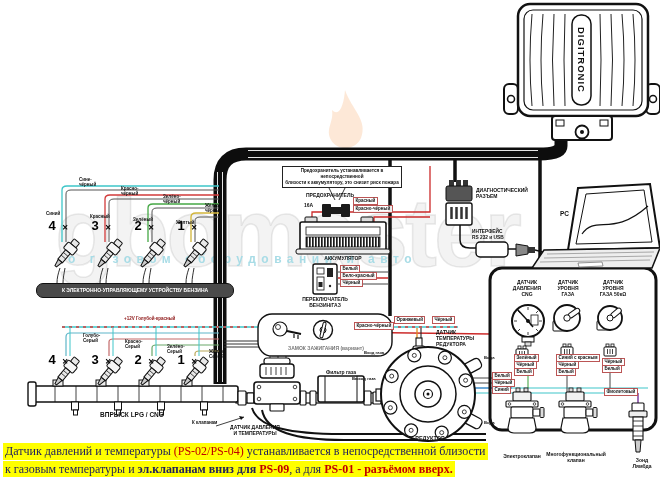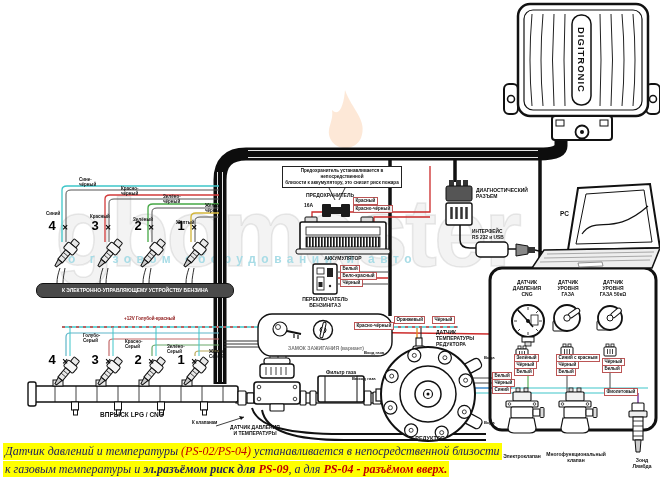--- a/index.html
+++ b/index.html
@@ -23,21 +23,21 @@
              font-weight:bold;font-size:9.5px;letter-spacing:1px;color:#111;
              display:flex;align-items:center;justify-content:center;}
   .note{position:absolute;left:282px;top:166px;width:118px;z-index:3;border:1px solid #222;
         background:#fff;font-weight:bold;font-size:4.6px;line-height:1.3;color:#111;
         text-align:center;padding:1px 0;}
   .banner-dark{position:absolute;left:36px;top:283px;width:196px;height:13px;z-index:3;
                background:#4a4a4a;border:1px solid #111;border-radius:7px;color:#fff;
                font-weight:bold;font-size:5px;line-height:12px;text-align:center;white-space:nowrap;}
   .footer{position:absolute;left:3px;top:443px;z-index:4;
           font-family:"Liberation Serif",serif;font-size:12px;line-height:16.5px;color:#21215c;}
-  .footer .hl{background:#ffff00;padding:0 2px;display:inline-block;margin-bottom:1px;font-style:italic;}
+  .footer .hl{background:#ffff00;padding:0 2px;display:inline-block;margin-bottom:1px;}
   .red{color:#c00000;}
   .b{font-weight:bold;}
   .wm-main{position:absolute;left:55px;top:178px;z-index:0;font-weight:bold;font-size:96px;
            letter-spacing:-3px;color:rgba(170,170,170,0.14);
            -webkit-text-stroke:1.5px rgba(160,160,160,0.22);white-space:nowrap;}
   .wm-tag{position:absolute;left:68px;top:252px;z-index:0;font-weight:bold;font-size:12px;
           letter-spacing:5.5px;color:#a8dce6;white-space:nowrap;}
   .ign-label{color:#777;}
   .reddark{color:#8a1010;}
   svg{z-index:1;}
@@ -570,16 +570,16 @@
   <div class="co" style="left:604px;top:388px">Фиолетовый</div>
 
   <div class="cl" style="left:496px;top:453px;width:52px">Электроклапан</div>
   <div class="cl" style="left:542px;top:451px;width:68px">Многофункциональный</div>
   <div class="cl" style="left:542px;top:457px;width:68px">клапан</div>
   <div class="cl" style="left:626px;top:457px;width:32px">Зонд</div>
   <div class="cl" style="left:626px;top:463px;width:32px">Лямбда</div>
 
   <div class="footer">
     <div><span class="hl"><span>Датчик давлений и температуры </span><span class="red">(PS-02/PS-04)</span><span> устанавливается в непосредственной близости</span></span></div>
-    <div><span class="hl"><span>к газовым температуры  и </span><span class="b">эл.разъёмом риск для </span><span class="b red">PS-09</span><span>, а для </span><span class="b red">PS-04 - разъёмом вверх.</span></span></div>
+    <div><span class="hl"><span>к газовым температуры  и </span><span class="b">эл.клапанам вниз для </span><span class="b red">PS-09</span><span>, а для </span><span class="b red">PS-01 - разъёмом вверх.</span></span></div>
   </div>
 
 </div>
 
 </body></html>

